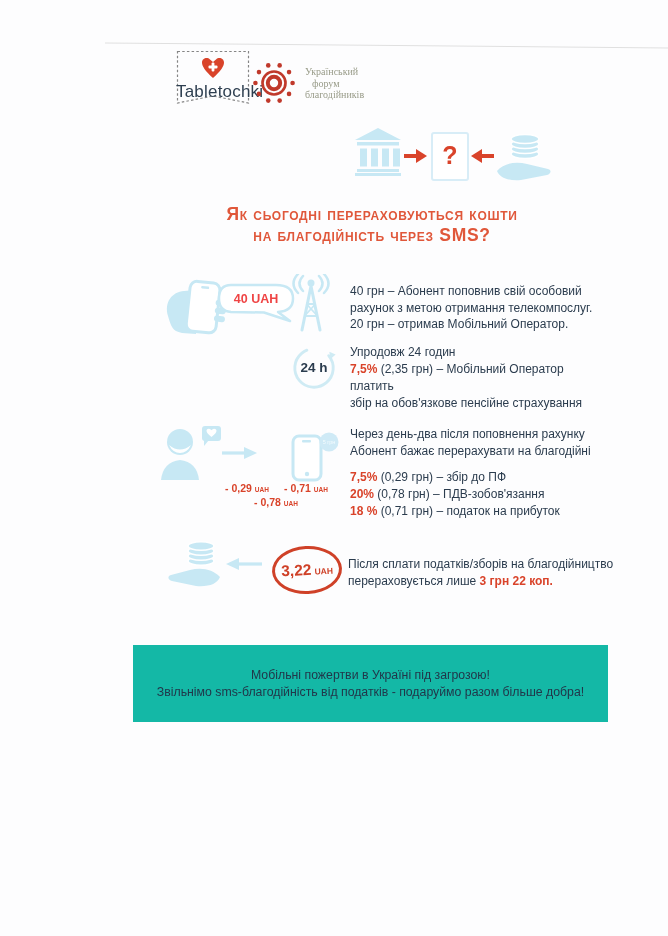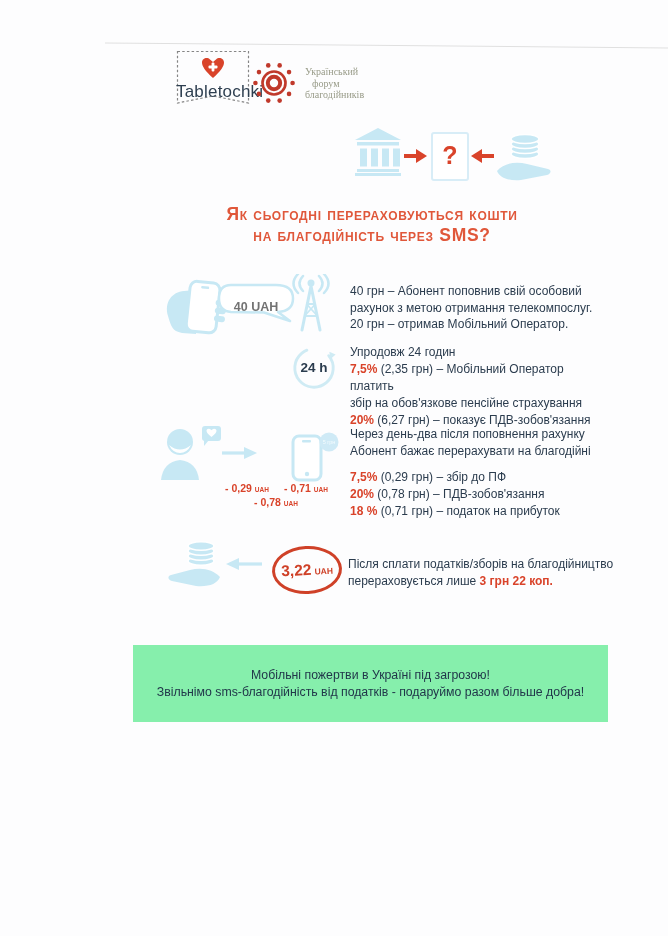--- a/index.html
+++ b/index.html
@@ -13,30 +13,30 @@
   .badge-label{font-size:17px;color:#2e3f50;letter-spacing:.2px;text-align:center;width:100%;}
   .forum-text{font-family:Liberation Serif, serif;font-size:10px;line-height:11.5px;color:#989b88;}
   .forum-text .l2{padding-left:7px;}
   
   .headline{width:444px;text-align:center;font-variant:small-caps;font-weight:bold;
             font-size:17.5px;line-height:21px;color:#e0573a;letter-spacing:.7px;}
   
   .qdoc{width:34px;height:45px;border:2px solid #d8edf7;border-radius:3px;background:#fff;
         text-align:center;font-size:25px;font-weight:bold;color:#d9432a;line-height:42px;}
   
-  .bubble-label{font-size:12.5px;font-weight:bold;color:#737373;margin-top:8px;}
+  .bubble-label{font-size:12.5px;font-weight:bold;color:#ef4444;}
   .oval{width:64px;height:42px;border:3px solid #cf4128;border-radius:50%;
         transform:rotate(-3deg);display:flex;align-items:center;justify-content:center;color:#cf4128;}
   .oval .amt{font-size:15.5px;font-weight:bold;}
   .oval .cur{font-size:8.5px;font-weight:bold;margin-left:3px;transform:translateY(2px);}
   .deduction{font-size:10.5px;font-weight:bold;color:#d9432a;white-space:nowrap;}
   .deduction .u{font-size:6.5px;}
   .h24{font-size:13.5px;font-weight:bold;color:#2b3c4e;}
   
-  .banner{width:475px;height:77px;background:#86efac;display:flex;flex-direction:column;
+  .banner{width:475px;height:77px;background:#14b8a6;display:flex;flex-direction:column;
           align-items:center;justify-content:center;text-align:center;
           font-size:12.3px;line-height:17px;color:#21374a;}
   .items p, .para p{margin:0;}
   .gap8{height:9px;}
 </style>
 </head>
 <body>
 
 <div id="page">
 
@@ -142,21 +142,20 @@
     <svg width="48" height="48" viewBox="0 0 50 50">
       <circle cx="25" cy="25" r="20" fill="none" stroke="#cfebf4" stroke-width="3" stroke-dasharray="100 26" transform="rotate(-40 25 25)" stroke-linecap="round"></circle>
       <polygon points="41,8 47.5,11 42,16" fill="#cfebf4"></polygon>
     </svg>
     <div class="abs h24" style="left:0;top:16px;width:48px;text-align:center;">24 h</div>
   </div>
   <div class="abs txt" style="left:350px;top:344px;width:260px;line-height:17px;">
     <div>Упродовж 24 годин</div>
     <div><span class="red">7,5%</span><span> (2,35 грн) – Мобільний Оператор платить</span></div>
     <div>збір на обов'язкове пенсійне страхування</div>
-    <div><span class="red">20%</span><span> (6,27 грн) – показує ПДВ-зобов'язання</span></div>
   </div>
 
   <svg class="abs" style="left:160px;top:424px;" width="62" height="56" viewBox="0 0 62 56">
     <circle cx="20" cy="18" r="13" fill="#c7e8f4"></circle>
     <path d="M9,21 Q20,30 31,21 Q27,29 20,29 Q13,29 9,21 Z" fill="#ffffff"></path>
     <path d="M1,56 Q3,38 20,36 Q37,38 39,56 Z" fill="#c7e8f4"></path>
     <g>
       <rect x="42" y="2" width="19" height="15" rx="3" fill="#c7e8f4"></rect>
       <polygon points="44,16 49,16 44,22" fill="#c7e8f4"></polygon>
       <path d="M51.5,13 C48,10.3 46.5,8.4 46.5,6.8 C46.5,4.9 49.3,4 51,5.8 L51.5,6.3 L52,5.8 C53.7,4 56.5,4.9 56.5,6.8 C56.5,8.4 55,10.3 51.5,13 Z" fill="#ffffff"></path>

